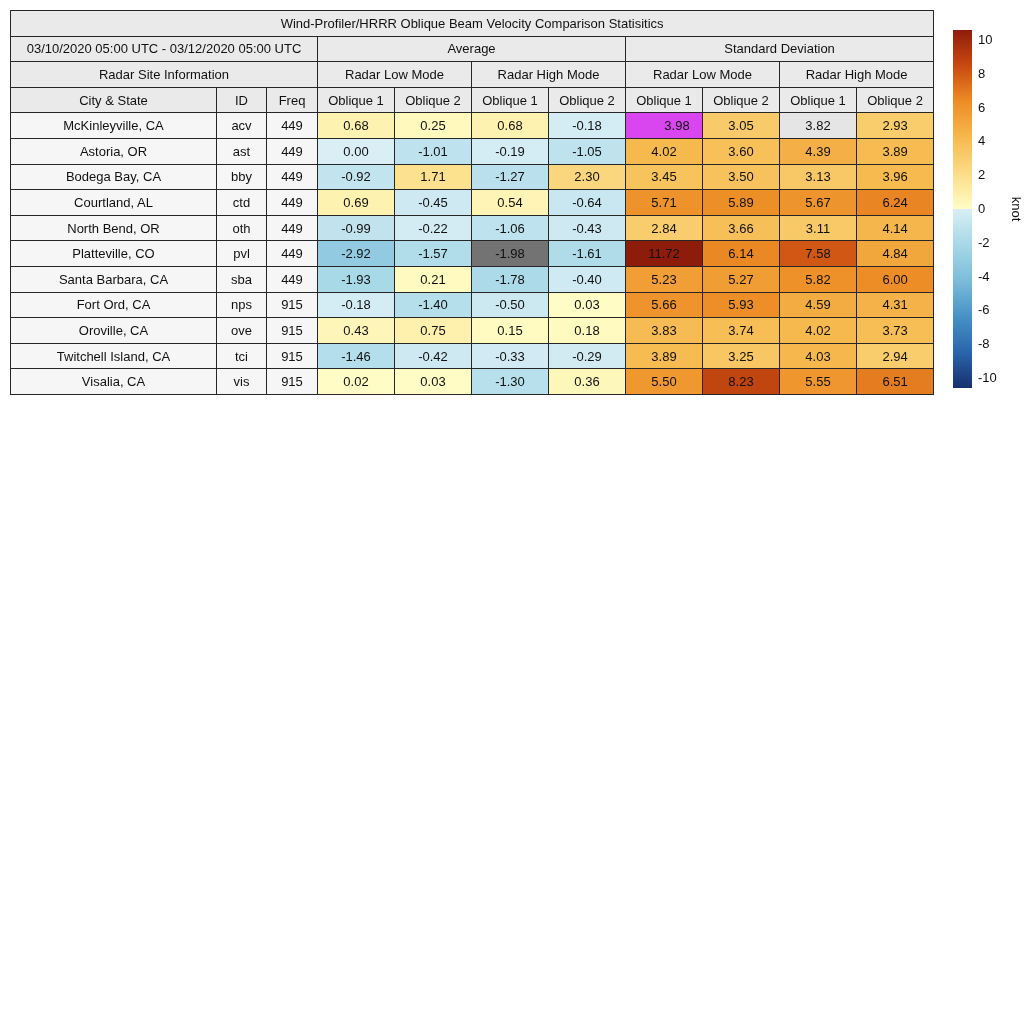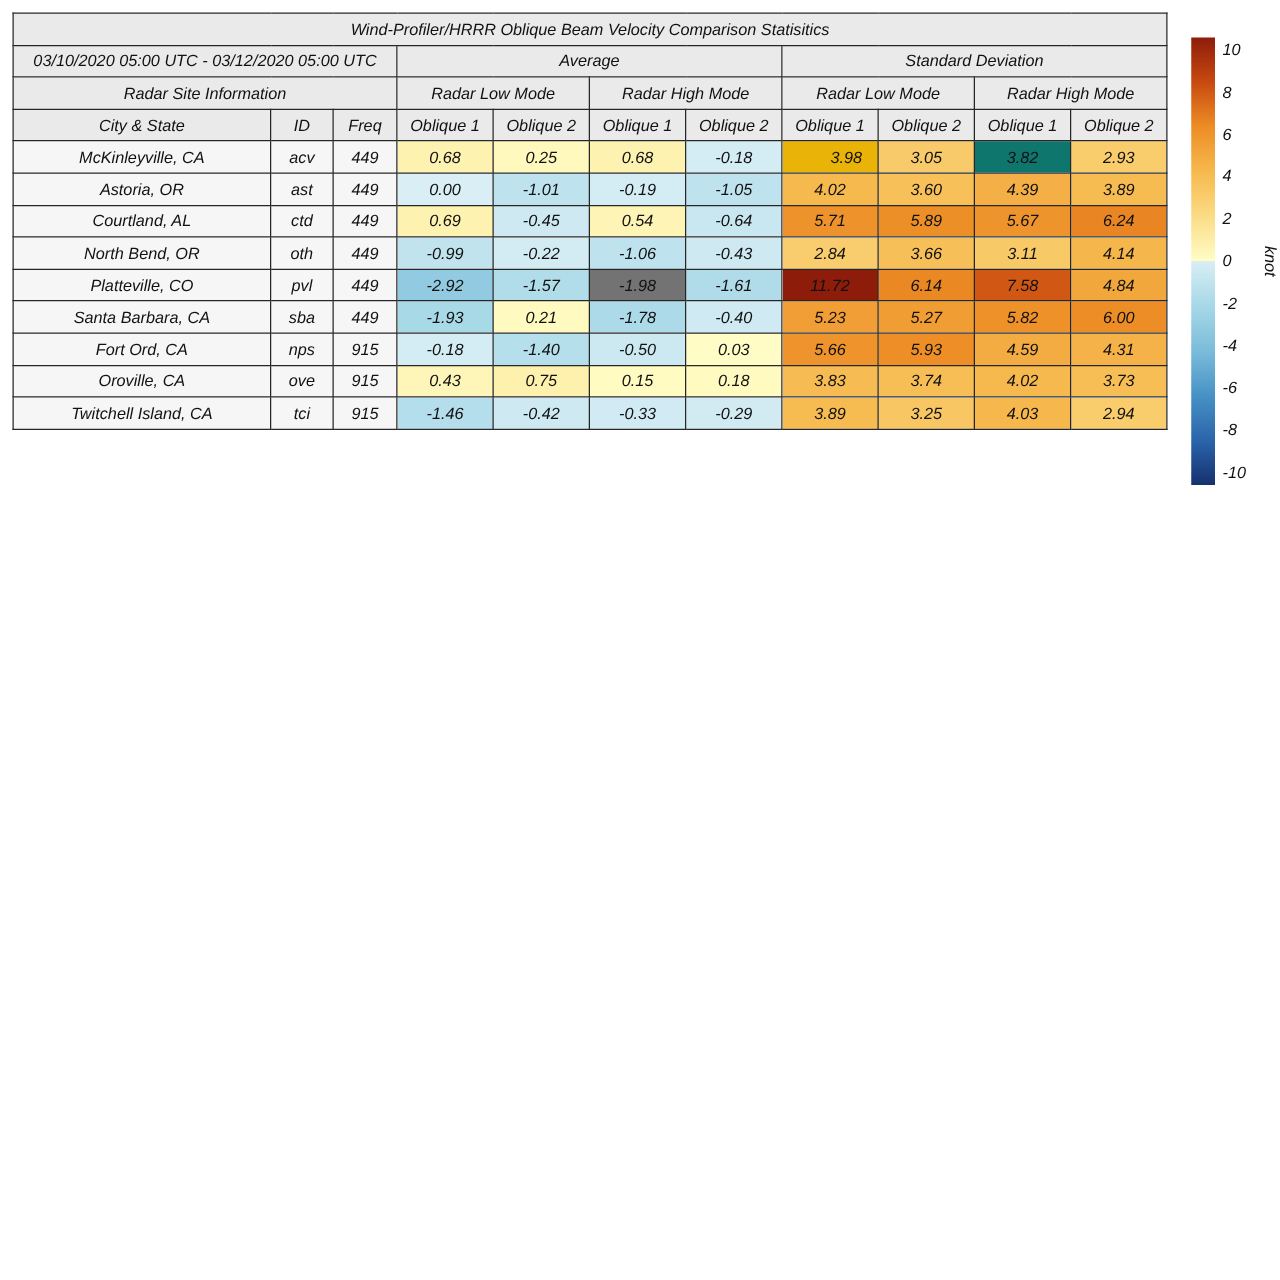--- a/index.html
+++ b/index.html
@@ -7,21 +7,20 @@
     padding: 0;
     background: #ffffff;
     width: 1024px;
     height: 1024px;
     font-family: "Liberation Sans", sans-serif;
   }
   .figure {
     position: relative;
     width: 1024px;
     height: 774px;
-    font-style: italic;
   }
   table.stats {
     position: absolute;
     left: 10px;
     top: 10px;
     border-collapse: collapse;
     table-layout: fixed;
     width: 922px;
     font-size: 13px;
     color: #111111;
@@ -111,39 +110,52 @@
     </thead>
     <tbody id="rows">
         <tr>
           <td class="label-cell">McKinleyville, CA</td>
           <td class="label-cell">acv</td>
           <td class="label-cell">449</td>
           <td class="value-cell" style="background: rgb(254, 242, 176);">0.68</td>
           <td class="value-cell" style="background: rgb(255, 249, 190);">0.25</td>
           <td class="value-cell" style="background: rgb(254, 242, 176);">0.68</td>
           <td class="value-cell" style="background: rgb(212, 236, 244);">-0.18</td>
-          <td class="value-cell" style="background: #eab308; padding-left: 28px;">3.98</td>
+          <td class="value-cell" style="background: #d946ef; padding-left: 28px;">3.98</td>
           <td class="value-cell" style="background: rgb(248, 202, 105);">3.05</td>
-          <td class="value-cell" style="background: #0f766e;">3.82</td>
+          <td class="value-cell" style="background: #e5e5e5;">3.82</td>
           <td class="value-cell" style="background: rgb(249, 204, 108);">2.93</td>
         </tr>
         <tr>
           <td class="label-cell">Astoria, OR</td>
           <td class="label-cell">ast</td>
           <td class="label-cell">449</td>
           <td class="value-cell" style="background: rgb(217, 238, 245);">0.00</td>
           <td class="value-cell" style="background: rgb(191, 227, 238);">-1.01</td>
           <td class="value-cell" style="background: rgb(212, 236, 244);">-0.19</td>
           <td class="value-cell" style="background: rgb(190, 226, 238);">-1.05</td>
           <td class="value-cell" style="background: rgb(246, 185, 78);">4.02</td>
           <td class="value-cell" style="background: rgb(247, 192, 89);">3.60</td>
           <td class="value-cell" style="background: rgb(244, 176, 70);">4.39</td>
           <td class="value-cell" style="background: rgb(246, 187, 81);">3.89</td>
         </tr>
         <tr>
+          <td class="label-cell">Bodega Bay, CA</td>
+          <td class="label-cell">bby</td>
+          <td class="label-cell">449</td>
+          <td class="value-cell" style="background: rgb(194, 228, 239);">-0.92</td>
+          <td class="value-cell" style="background: rgb(252, 225, 143);">1.71</td>
+          <td class="value-cell" style="background: rgb(185, 224, 236);">-1.27</td>
+          <td class="value-cell" style="background: rgb(250, 215, 126);">2.30</td>
+          <td class="value-cell" style="background: rgb(247, 195, 93);">3.45</td>
+          <td class="value-cell" style="background: rgb(247, 194, 92);">3.50</td>
+          <td class="value-cell" style="background: rgb(248, 200, 102);">3.13</td>
+          <td class="value-cell" style="background: rgb(246, 186, 79);">3.96</td>
+        </tr>
+        <tr>
           <td class="label-cell">Courtland, AL</td>
           <td class="label-cell">ctd</td>
           <td class="label-cell">449</td>
           <td class="value-cell" style="background: rgb(254, 242, 176);">0.69</td>
           <td class="value-cell" style="background: rgb(206, 233, 242); margin-top: 28px;">-0.45</td>
           <td class="value-cell" style="background: rgb(254, 244, 181);">0.54</td>
           <td class="value-cell" style="background: rgb(201, 231, 241);">-0.64</td>
           <td class="value-cell" style="background: rgb(238, 147, 43);">5.71</td>
           <td class="value-cell" style="background: rgb(237, 143, 39);">5.89</td>
           <td class="value-cell" style="background: rgb(238, 148, 44);">5.67</td>
@@ -219,20 +231,33 @@
           <td class="label-cell">tci</td>
           <td class="label-cell">915</td>
           <td class="value-cell" style="background: rgb(180, 222, 235);">-1.46</td>
           <td class="value-cell" style="background: rgb(206, 233, 242);">-0.42</td>
           <td class="value-cell" style="background: rgb(209, 234, 243);">-0.33</td>
           <td class="value-cell" style="background: rgb(210, 235, 243);">-0.29</td>
           <td class="value-cell" style="background: rgb(246, 187, 81);">3.89</td>
           <td class="value-cell" style="background: rgb(248, 198, 99);">3.25</td>
           <td class="value-cell" style="background: rgb(246, 184, 77);">4.03</td>
           <td class="value-cell" style="background: rgb(249, 204, 108);">2.94</td>
+        </tr>
+        <tr>
+          <td class="label-cell">Visalia, CA</td>
+          <td class="label-cell">vis</td>
+          <td class="label-cell">915</td>
+          <td class="value-cell" style="background: rgb(255, 253, 197);">0.02</td>
+          <td class="value-cell" style="background: rgb(255, 253, 197);">0.03</td>
+          <td class="value-cell" style="background: rgb(184, 224, 236);">-1.30</td>
+          <td class="value-cell" style="background: rgb(254, 247, 186);">0.36</td>
+          <td class="value-cell" style="background: rgb(239, 152, 47);">5.50</td>
+          <td class="value-cell" style="background: rgb(193, 69, 15);">8.23</td>
+          <td class="value-cell" style="background: rgb(239, 151, 46);">5.55</td>
+          <td class="value-cell" style="background: rgb(228, 124, 32);">6.51</td>
         </tr>
       </tbody>
   </table>
 
   <div class="colorbar">
     <div class="cb-gradient" id="cbGradient" style="background: linear-gradient(rgb(142, 28, 11) 0%, rgb(200, 74, 16) 10%, rgb(237, 141, 37) 20%, rgb(246, 185, 78) 30%, rgb(251, 220, 134) 40%, rgb(255, 253, 198) 50%, rgb(217, 238, 245) 50%, rgb(166, 216, 231) 60%, rgb(123, 188, 218) 70%, rgb(71, 146, 197) 80%, rgb(42, 101, 171) 90%, rgb(22, 48, 110) 100%);"></div>
     <div id="cbTicks">
         <div class="cb-tick" style="top: 2px;">10</div>
         <div class="cb-tick" style="top: 35.8px;">8</div>
         <div class="cb-tick" style="top: 69.6px;">6</div>

